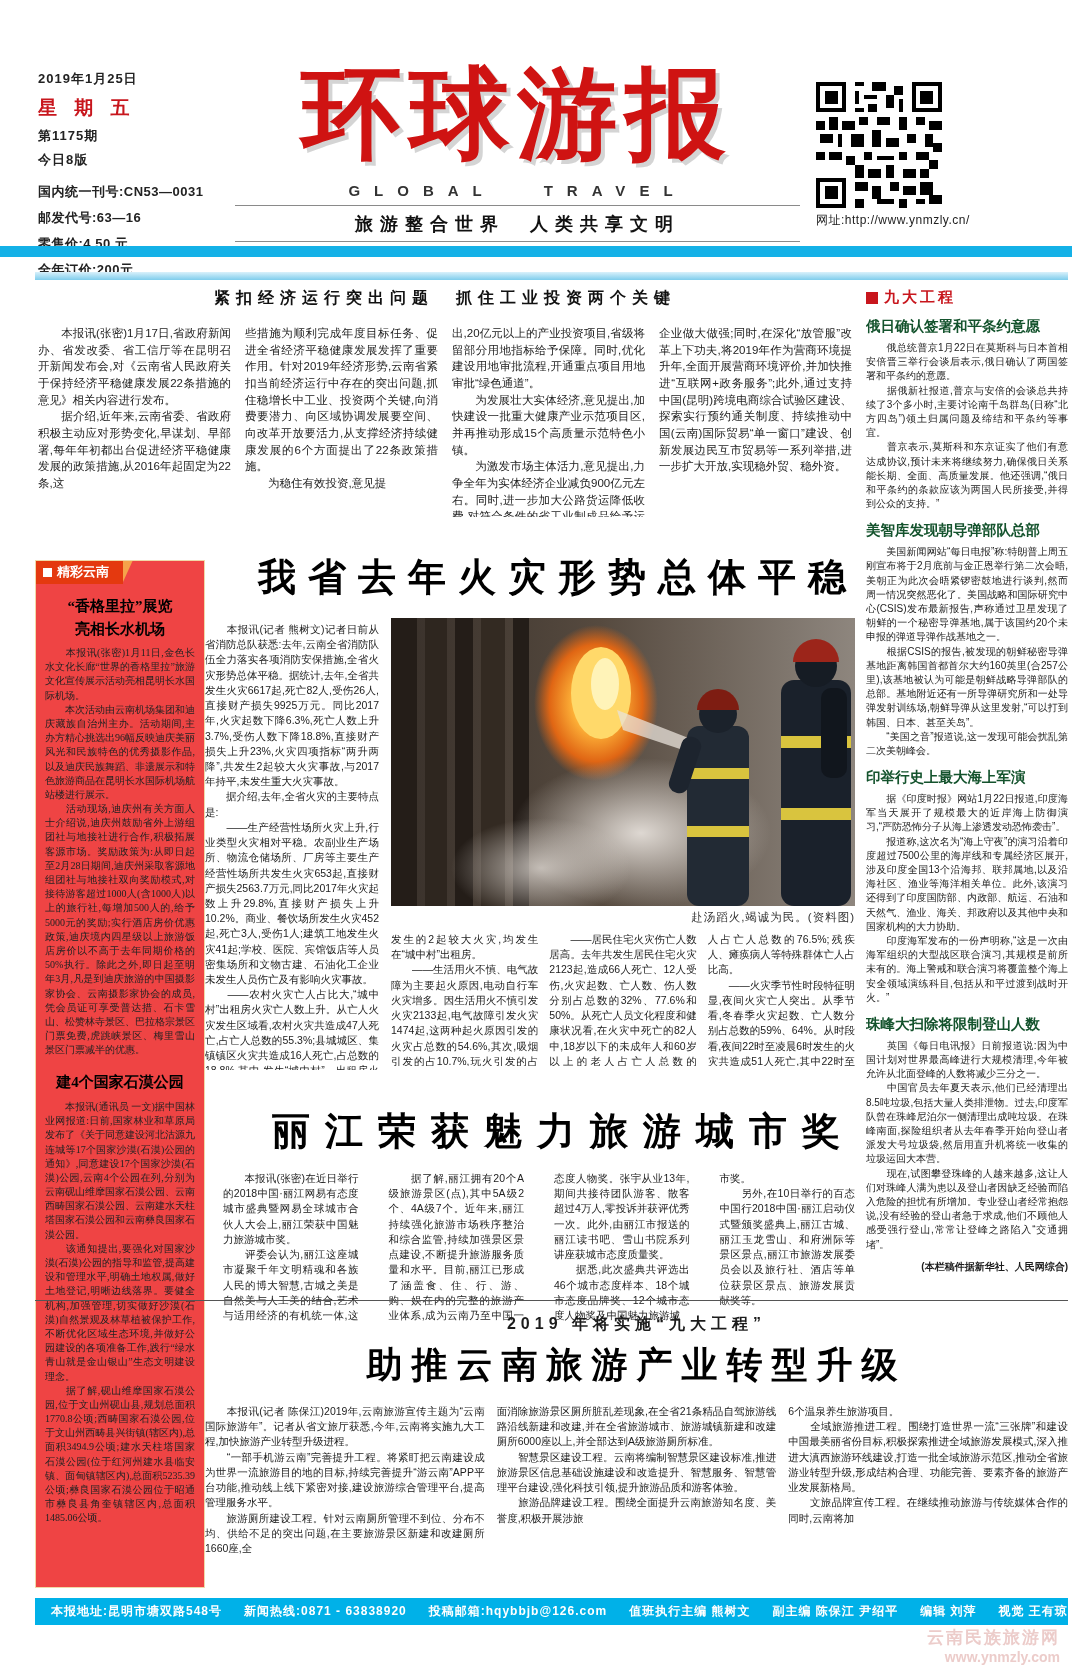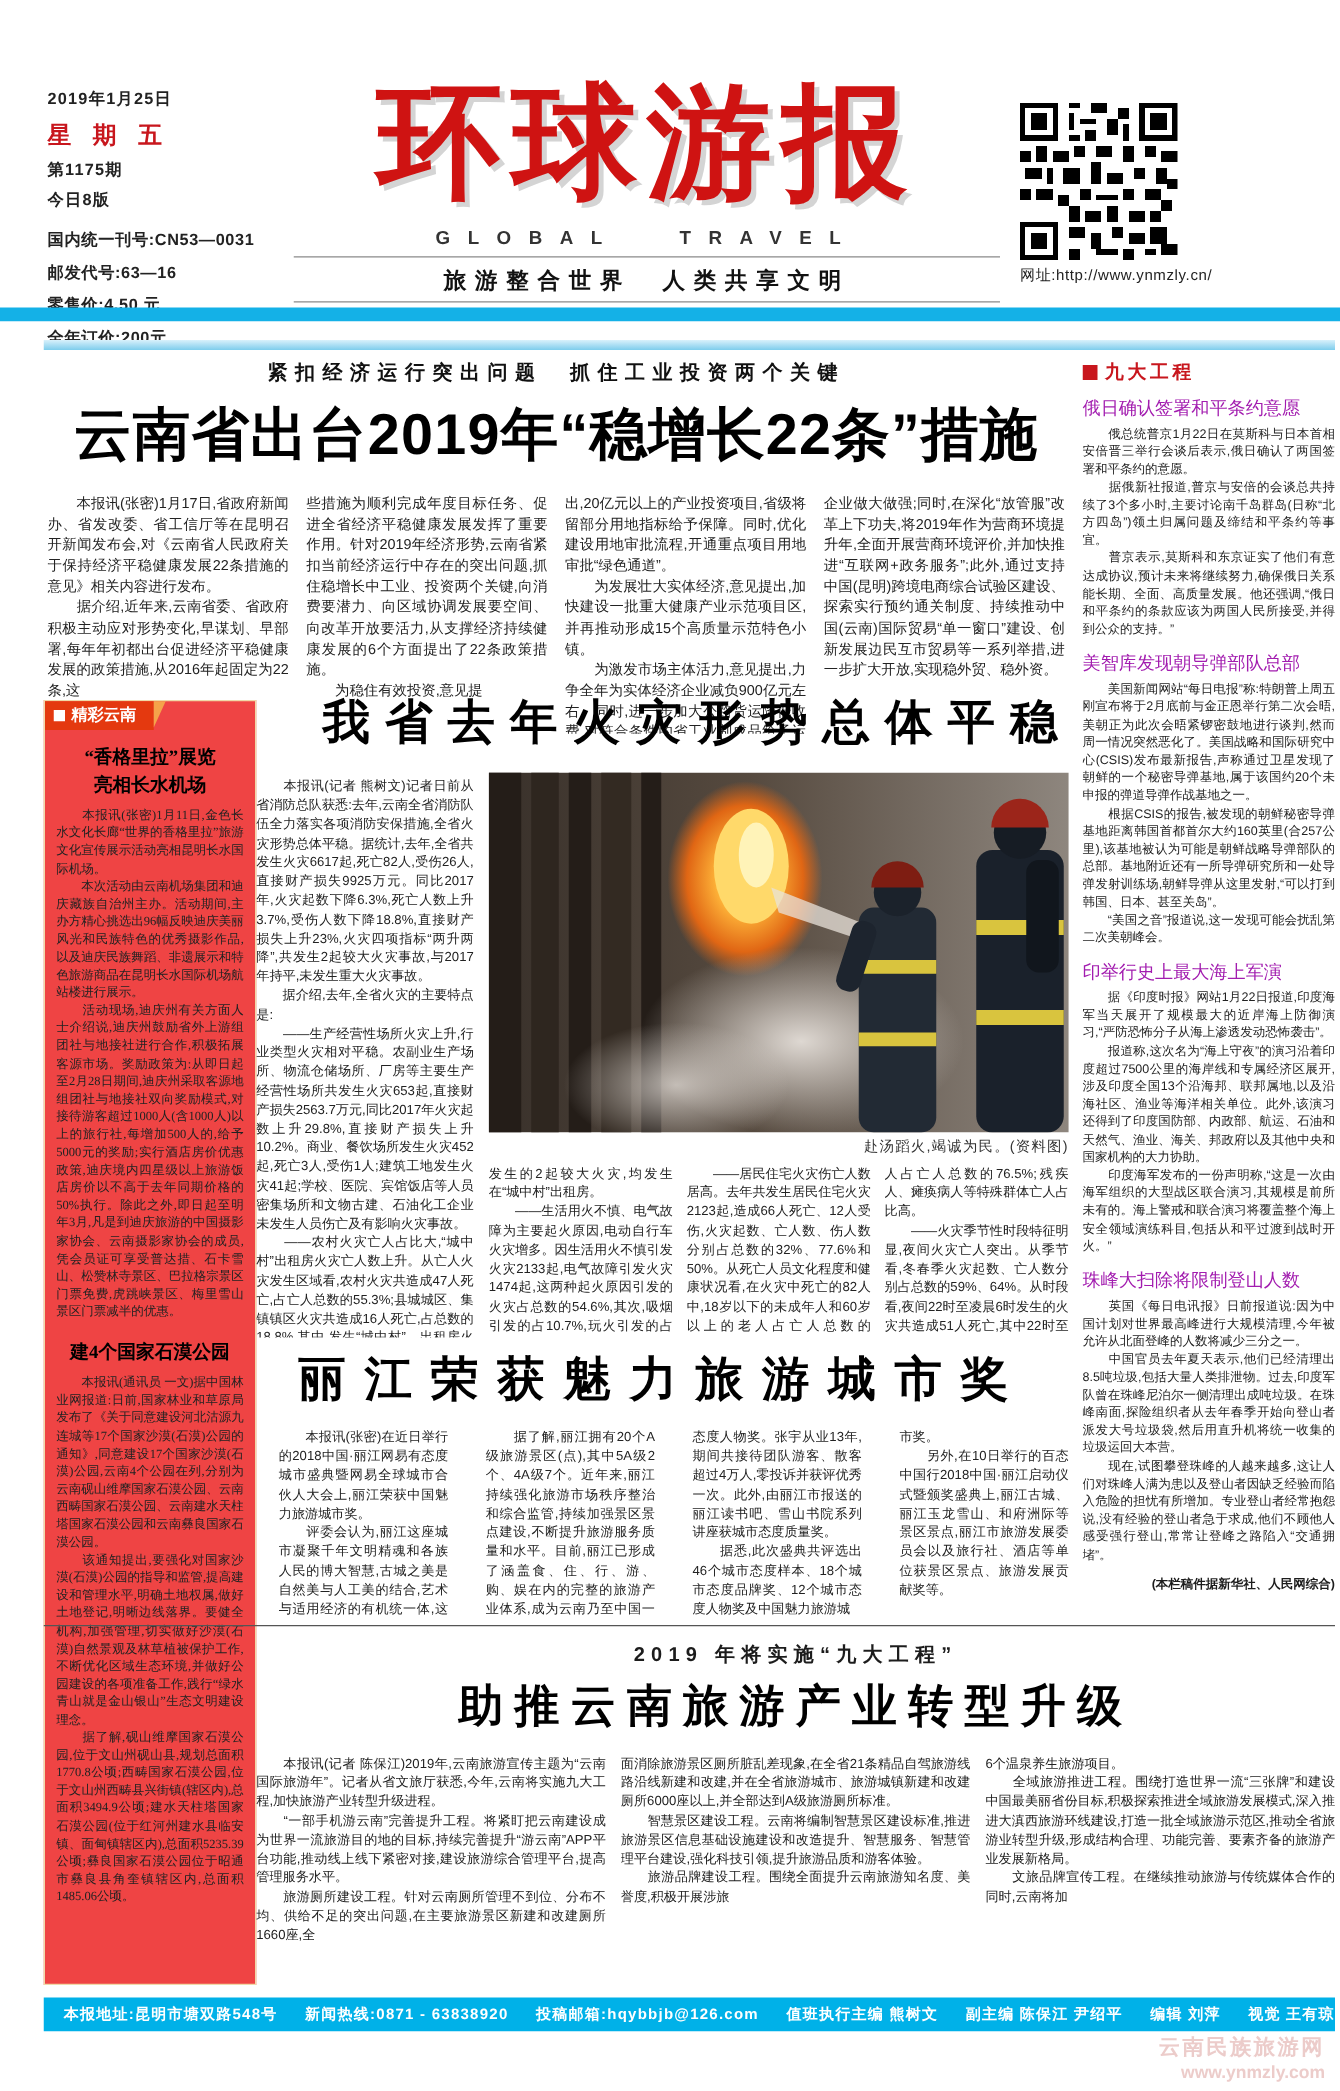--- a/index.html
+++ b/index.html
@@ -39,21 +39,21 @@
   .lead-kicker{text-align:center;font-size:16px;font-weight:bold;letter-spacing:6px;color:#111;}
   .lead-headline{text-align:center;font-size:46px;font-weight:900;letter-spacing:1px;margin-top:8px;color:#000;}
   .lead-cols{margin-top:16px;gap:14px;}
   .lead-cols .btxt{height:192px;font-size:11.5px;}
 
   
   .world-column{position:absolute;left:866px;top:288px;width:202px;height:1000px;overflow:hidden;}
   .wc-label{display:flex;align-items:center;gap:6px;margin-bottom:6px;}
   .wc-square{width:12px;height:12px;background:#c8161d;}
   .wc-label-text{color:#c8161d;font-size:15px;font-weight:bold;letter-spacing:3px;}
-  .wc-item-title{font-size:14.5px;font-weight:normal;color:#a21caf;margin:10px 0 5px 0;}
+  .wc-item-title{font-size:14.5px;font-weight:bold;color:#14532d;margin:10px 0 5px 0;}
   .wc-body{font-size:10px;line-height:1.42;}
   .wc-source{margin-top:8px;font-size:10px;font-weight:bold;text-align:right;}
 
   
   .wonders-sidebar{position:absolute;left:35px;top:560px;width:170px;height:1028px;
                    background:#ef4444;border:1px solid #f0d9a8;box-sizing:border-box;overflow:hidden;font-family:Liberation Serif, serif;}
   .sb-tab{position:absolute;left:-1px;top:-1px;background:#e4390f;color:#fff;font-size:13px;
           font-weight:bold;padding:3px 14px 3px 8px;display:flex;align-items:center;gap:5px;}
   .sb-tab-fold{position:absolute;right:-10px;top:0;width:0;height:0;
                border-top:22px solid #f5a34a;border-right:10px solid transparent;}
@@ -68,21 +68,21 @@
   .fire-headline{text-align:center;font-size:38px;font-weight:900;letter-spacing:12px;color:#000;}
   .fire-colleft{position:absolute;left:0;top:70px;width:174px;height:448px;font-size:10.5px;}
   .fire-photo{position:absolute;left:186px;top:66px;width:464px;height:288px;}
   .fire-caption{position:absolute;left:186px;top:358px;width:464px;text-align:right;
                 font-size:11.5px;color:#333;letter-spacing:1px;}
   .fire-cols{position:absolute;left:186px;top:380px;width:464px;gap:11px;}
   .fire-cols .btxt{height:134px;font-size:10.5px;}
 
   
   .lijiang-story{position:absolute;left:205px;top:1078px;width:650px;}
-  .lj-headline{text-align:center;font-size:38px;font-weight:900;letter-spacing:15px;color:#000;}
+  .lj-headline{text-align:right;font-size:38px;font-weight:900;letter-spacing:15px;color:#000;margin-top:28px;}
   .lj-cols{margin-top:14px;gap:12px;}
   .lj-cols .btxt{height:150px;font-size:10.5px;padding-left:18px;}
 
   .divider-h{position:absolute;left:35px;top:1300px;width:1033px;height:1px;background:#555;}
 
   
   .tourism-story{position:absolute;left:205px;top:1314px;width:863px;}
   .tr-kicker{text-align:center;font-size:16px;font-weight:bold;letter-spacing:5px;}
   .tr-headline{text-align:center;font-size:36px;font-weight:900;letter-spacing:9px;margin-top:6px;color:#000;}
   .tr-cols{margin-top:14px;gap:12px;}
@@ -190,21 +190,20 @@
       </svg>
       <div class="website">网址:http://www.ynmzly.cn/</div>
     </div>
   </header>
 
   <div class="cyan-bar"></div>
   <div class="lightblue-bar"></div>
 
   <section class="lead-story">
     <div class="lead-kicker">紧扣经济运行突出问题　抓住工业投资两个关键</div>
-    <div class="lead-headline">云南省出台2019年“稳增长22条”措施</div>
     <div class="colrow lead-cols">
       <div class="btxt">　　本报讯(张密)1月17日,省政府新闻办、省发改委、省工信厅等在昆明召开新闻发布会,对《云南省人民政府关于保持经济平稳健康发展22条措施的意见》相关内容进行发布。
 　　据介绍,近年来,云南省委、省政府积极主动应对形势变化,早谋划、早部署,每年年初都出台促进经济平稳健康发展的政策措施,从2016年起固定为22条,这</div>
       <div class="btxt">些措施为顺利完成年度目标任务、促进全省经济平稳健康发展发挥了重要作用。针对2019年经济形势,云南省紧扣当前经济运行中存在的突出问题,抓住稳增长中工业、投资两个关键,向消费要潜力、向区域协调发展要空间、向改革开放要活力,从支撑经济持续健康发展的6个方面提出了22条政策措施。
 　　为稳住有效投资,意见提</div>
       <div class="btxt">出,20亿元以上的产业投资项目,省级将留部分用地指标给予保障。同时,优化建设用地审批流程,开通重点项目用地审批“绿色通道”。
 　　为发展壮大实体经济,意见提出,加快建设一批重大健康产业示范项目区,并再推动形成15个高质量示范特色小镇。
 　　为激发市场主体活力,意见提出,力争全年为实体经济企业减负900亿元左右。同时,进一步加大公路货运降低收费,对符合条件的省工业制成品给予运价优惠,依规调减输配电价。
 　　此外,云南还将推进“一部手机办事通”建设,并配套出台政策,支持5000万元以上的特色农业</div>
       <div class="btxt">企业做大做强;同时,在深化“放管服”改革上下功夫,将2019年作为营商环境提升年,全面开展营商环境评价,并加快推进“互联网+政务服务”;此外,通过支持中国(昆明)跨境电商综合试验区建设、探索实行预约通关制度、持续推动中国(云南)国际贸易“单一窗口”建设、创新发展边民互市贸易等一系列举措,进一步扩大开放,实现稳外贸、稳外资。</div>

